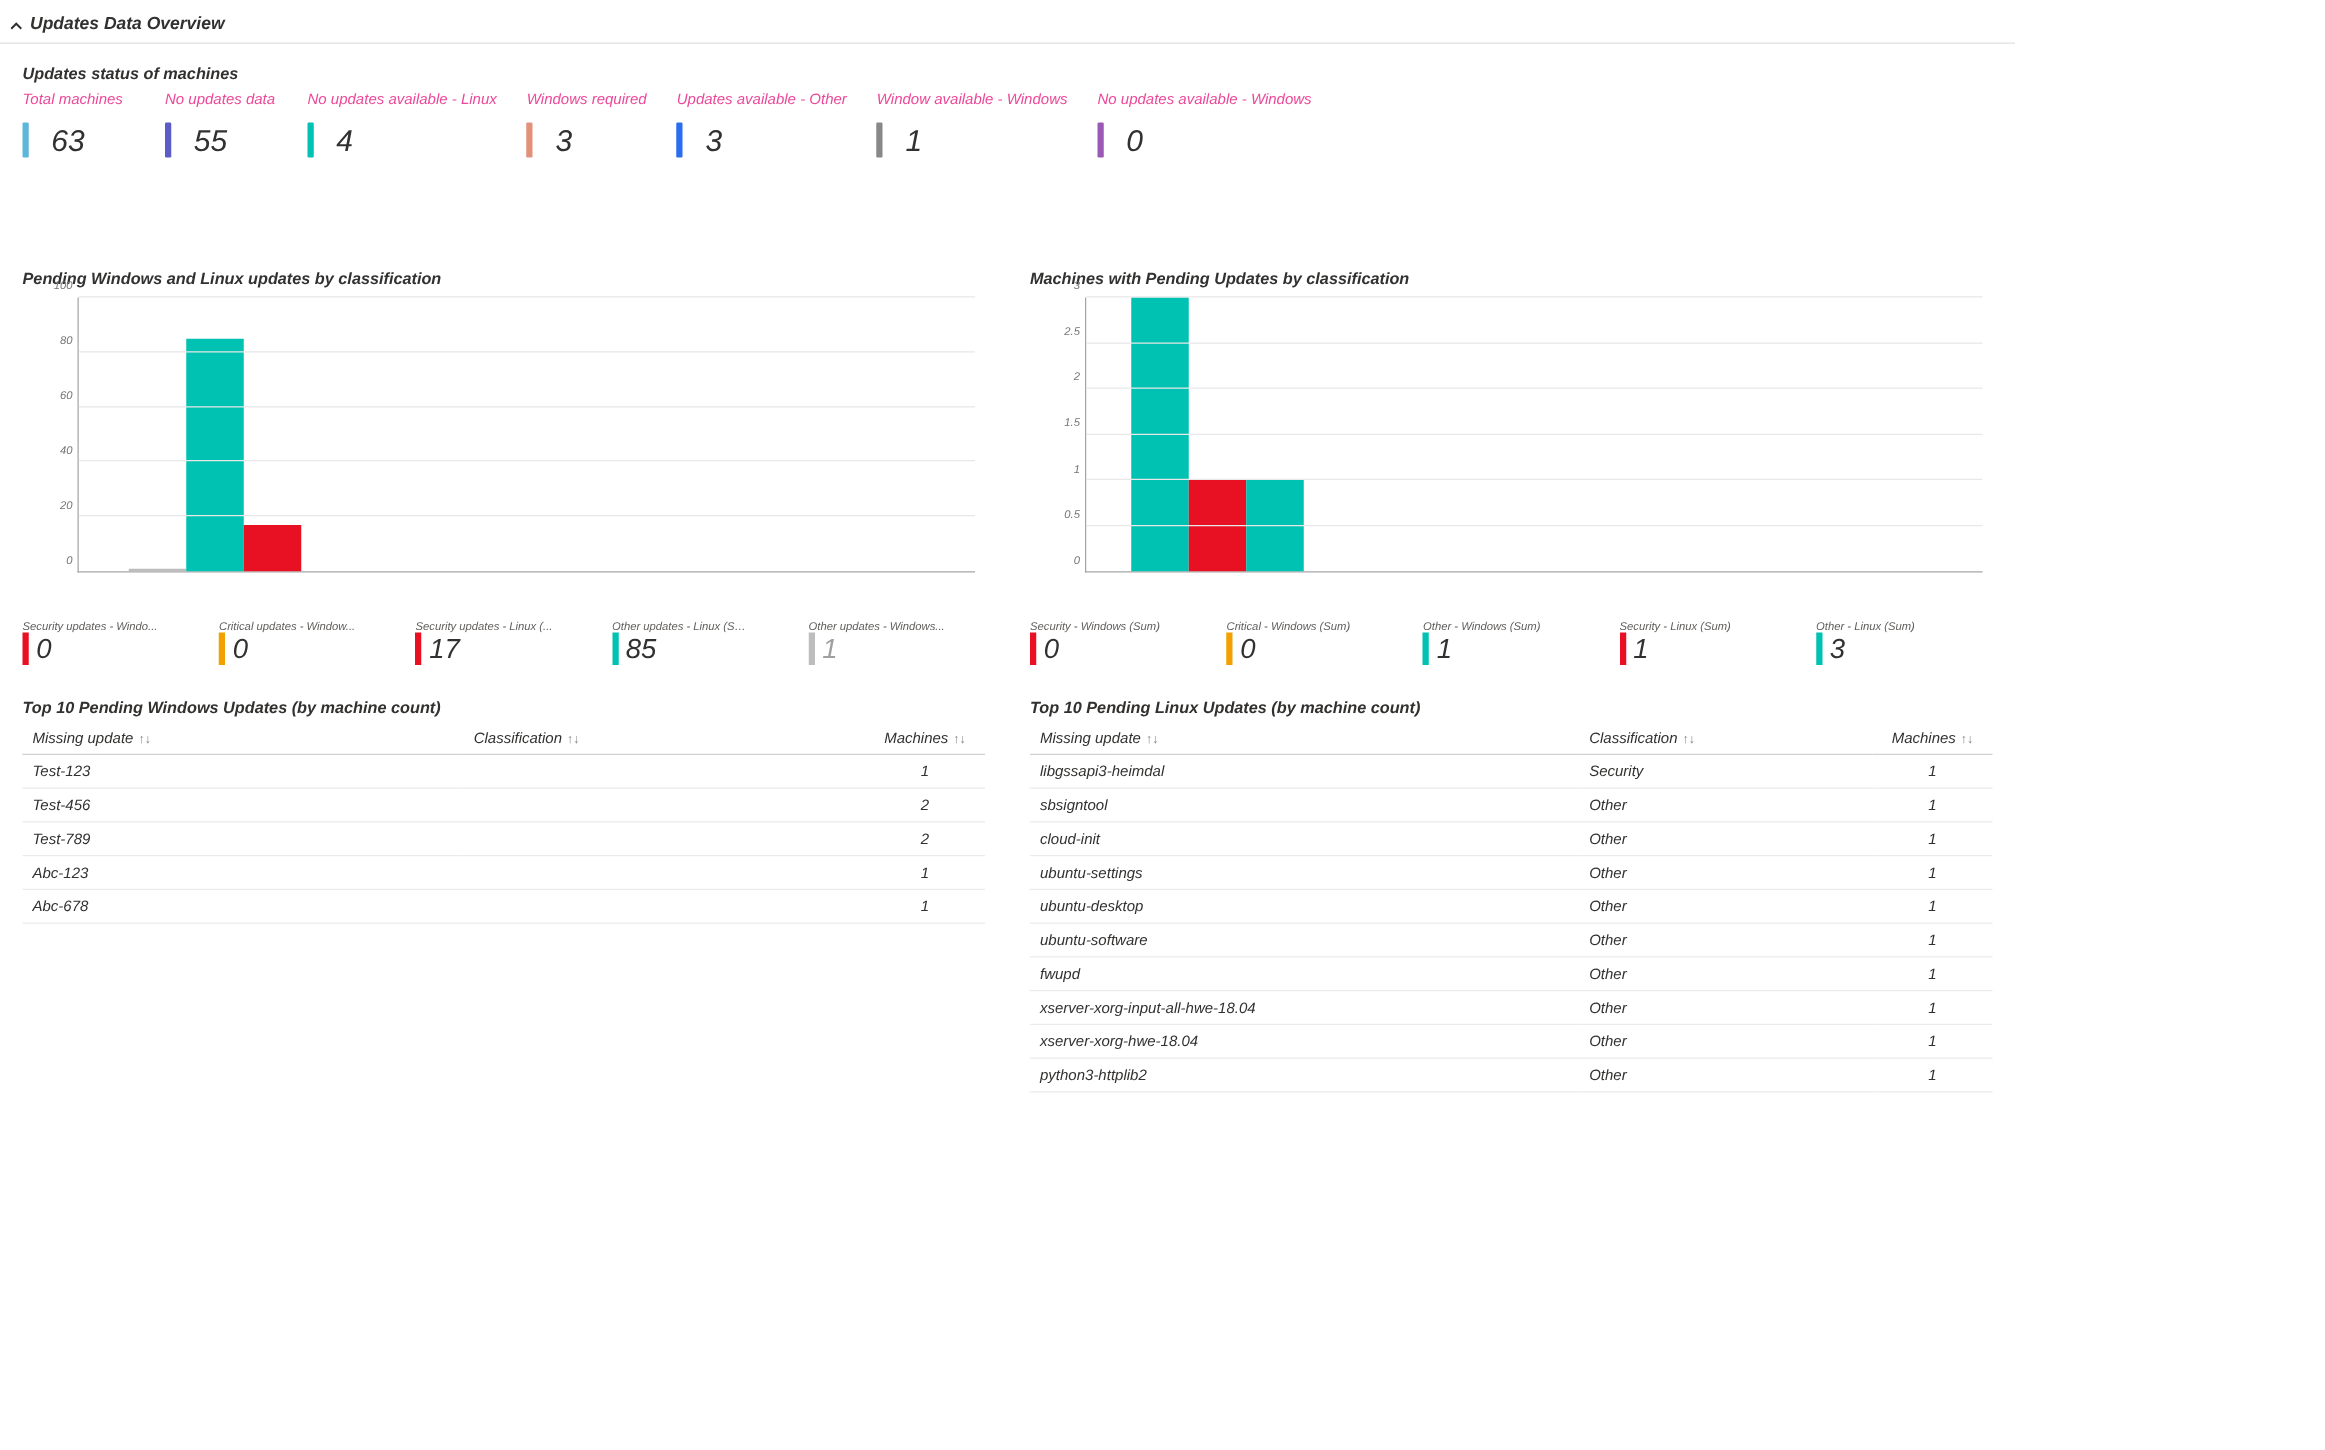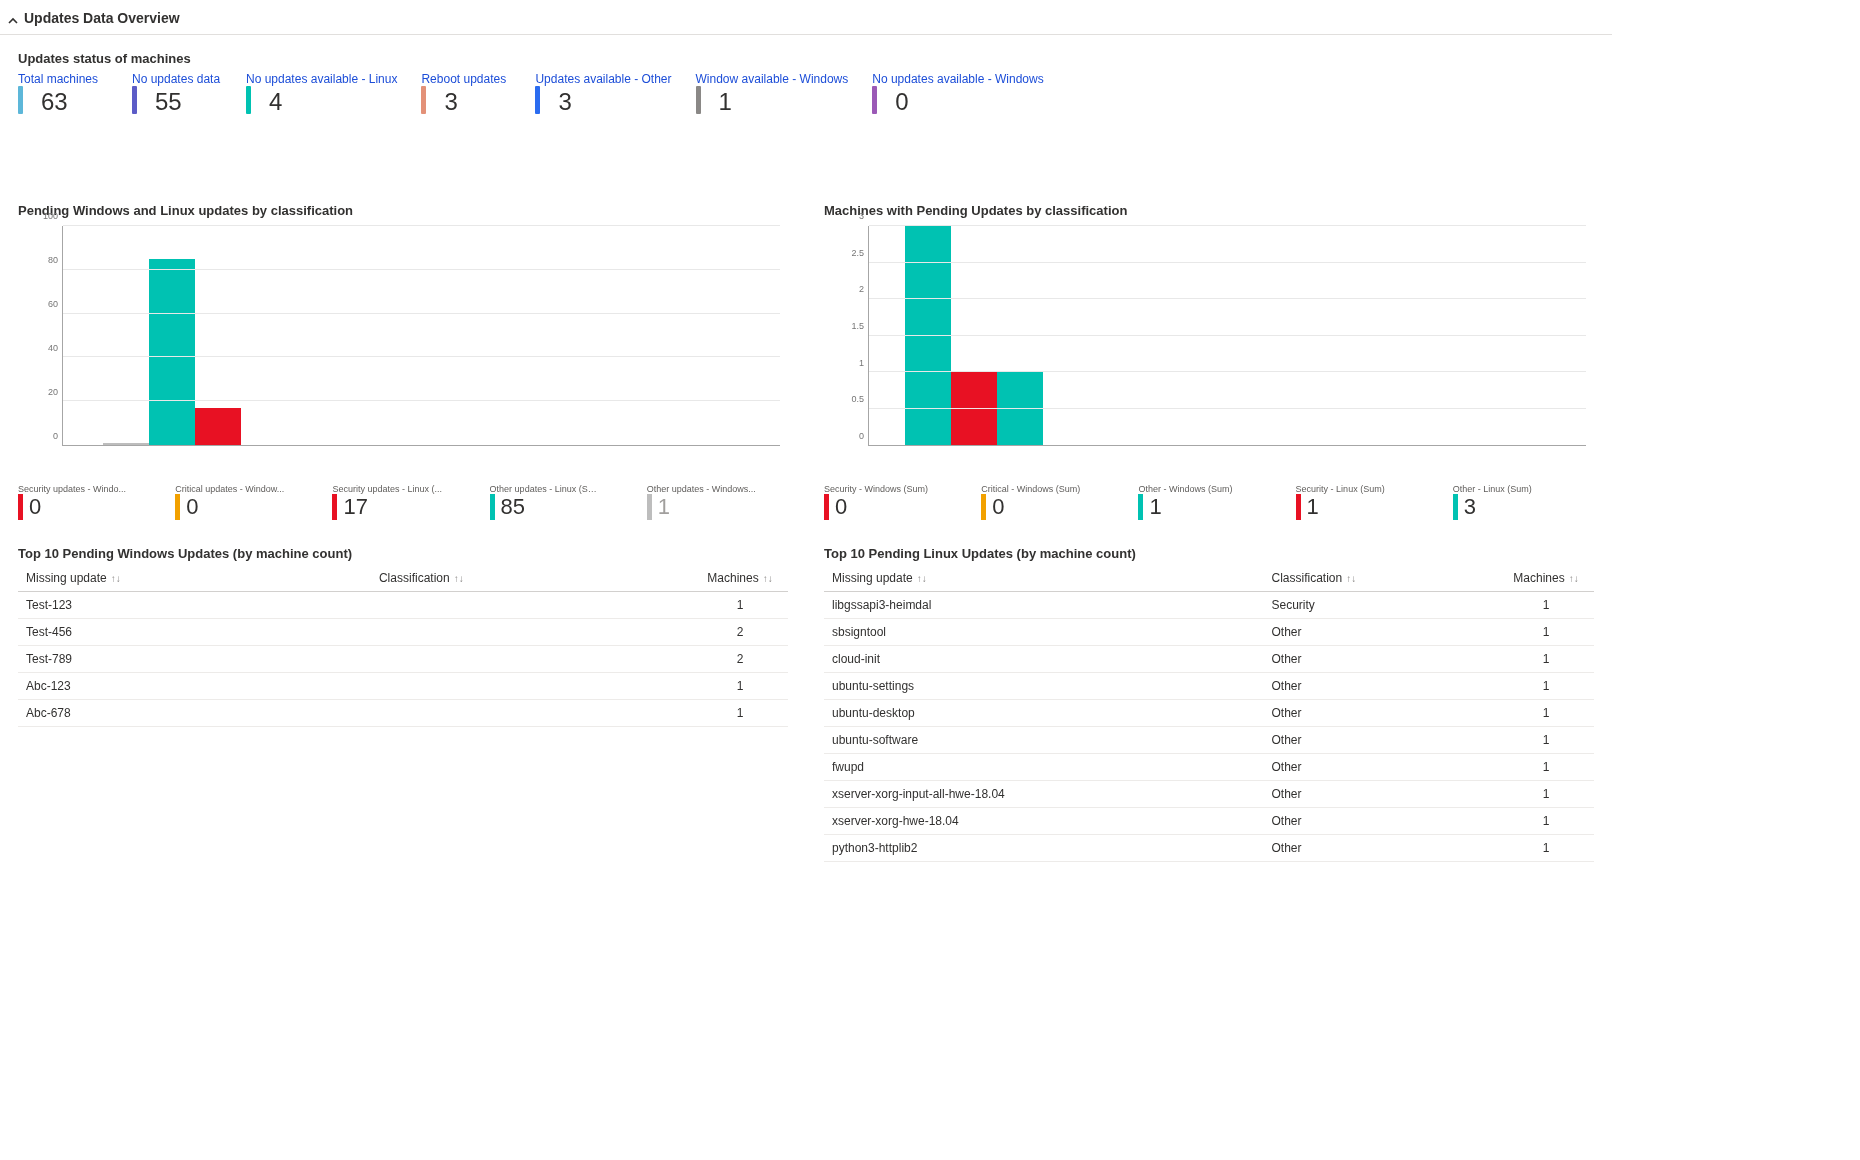--- a/index.html
+++ b/index.html
@@ -1,24 +1,24 @@
 <!DOCTYPE html>
 <html><head>
 <meta charset="utf-8">
 <style>
   html,body{margin:0;padding:0;font-family:"Segoe UI",Arial,sans-serif;color:#323130;background:#fff;font-size:13px;}
-  .page{width:1612px;min-height:1160px;box-sizing:border-box;padding:0 0 30px 0;}
+  .page{width:1612px;min-height:1160px;box-sizing:border-box;padding:0 0 30px 0;font-style:italic;}
   .section-header{display:flex;align-items:center;gap:6px;padding:10px 8px 8px 8px;font-weight:600;font-size:14px;border-bottom:1px solid #e1dfdd;}
   .chev{width:10px;height:10px;display:inline-block;}
   .chev svg{width:10px;height:10px;fill:none;stroke:#323130;stroke-width:1.6;}
   .panel{padding:14px 18px 0 18px;}
   .subtitle{font-weight:600;margin:2px 0 6px 0;font-size:13px;}
   .kpi-row{display:flex;gap:24px;flex-wrap:wrap;align-items:flex-start;margin-bottom:48px;}
   .kpi{min-width:90px;}
-  .kpi-label{font-size:12px;color:#1d4ed8;margin-bottom:0;white-space:nowrap;}
+  .kpi-label{font-size:12px;color:#ec4899;margin-bottom:12px;white-space:nowrap;}
   .kpi-val{display:flex;align-items:flex-end;gap:18px;}
   .kpi-bar{width:5px;height:28px;border-radius:1px;}
   .kpi-num{font-size:24px;font-weight:400;line-height:1;}
   .two-col{display:flex;gap:36px;align-items:flex-start;}
   .col{flex:1;margin-top:39px;}
   .chart-wrap{position:relative;height:240px;margin:8px 0 4px 20px;}
   .y-axis{position:absolute;left:-4px;top:0;bottom:20px;width:24px;}
   .y-tick{position:absolute;right:0;font-size:9px;color:#757575;text-align:right;transform:translateY(-50%);}
   .plot{position:absolute;left:24px;right:8px;top:0;bottom:20px;border-left:1px solid #a6a6a6;border-bottom:1px solid #a6a6a6;}
   .grid-line{position:absolute;left:0;right:0;border-top:1px solid #e8e8e8;}
@@ -72,21 +72,21 @@
     </div>
         </div>
         <div class="kpi">
           <div class="kpi-label">No updates available - Linux</div>
     <div class="kpi-val">
       <div class="kpi-bar" style="background:#00c2b2"></div>
       <div class="kpi-num">4</div>
     </div>
         </div>
         <div class="kpi">
-          <div class="kpi-label">Reboot updates</div>
+          <div class="kpi-label">Windows required</div>
     <div class="kpi-val">
       <div class="kpi-bar" style="background:#e39178"></div>
       <div class="kpi-num">3</div>
     </div>
         </div>
         <div class="kpi">
           <div class="kpi-label">Updates available - Other</div>
     <div class="kpi-val">
       <div class="kpi-bar" style="background:#2b6cf0"></div>
       <div class="kpi-num">3</div>

